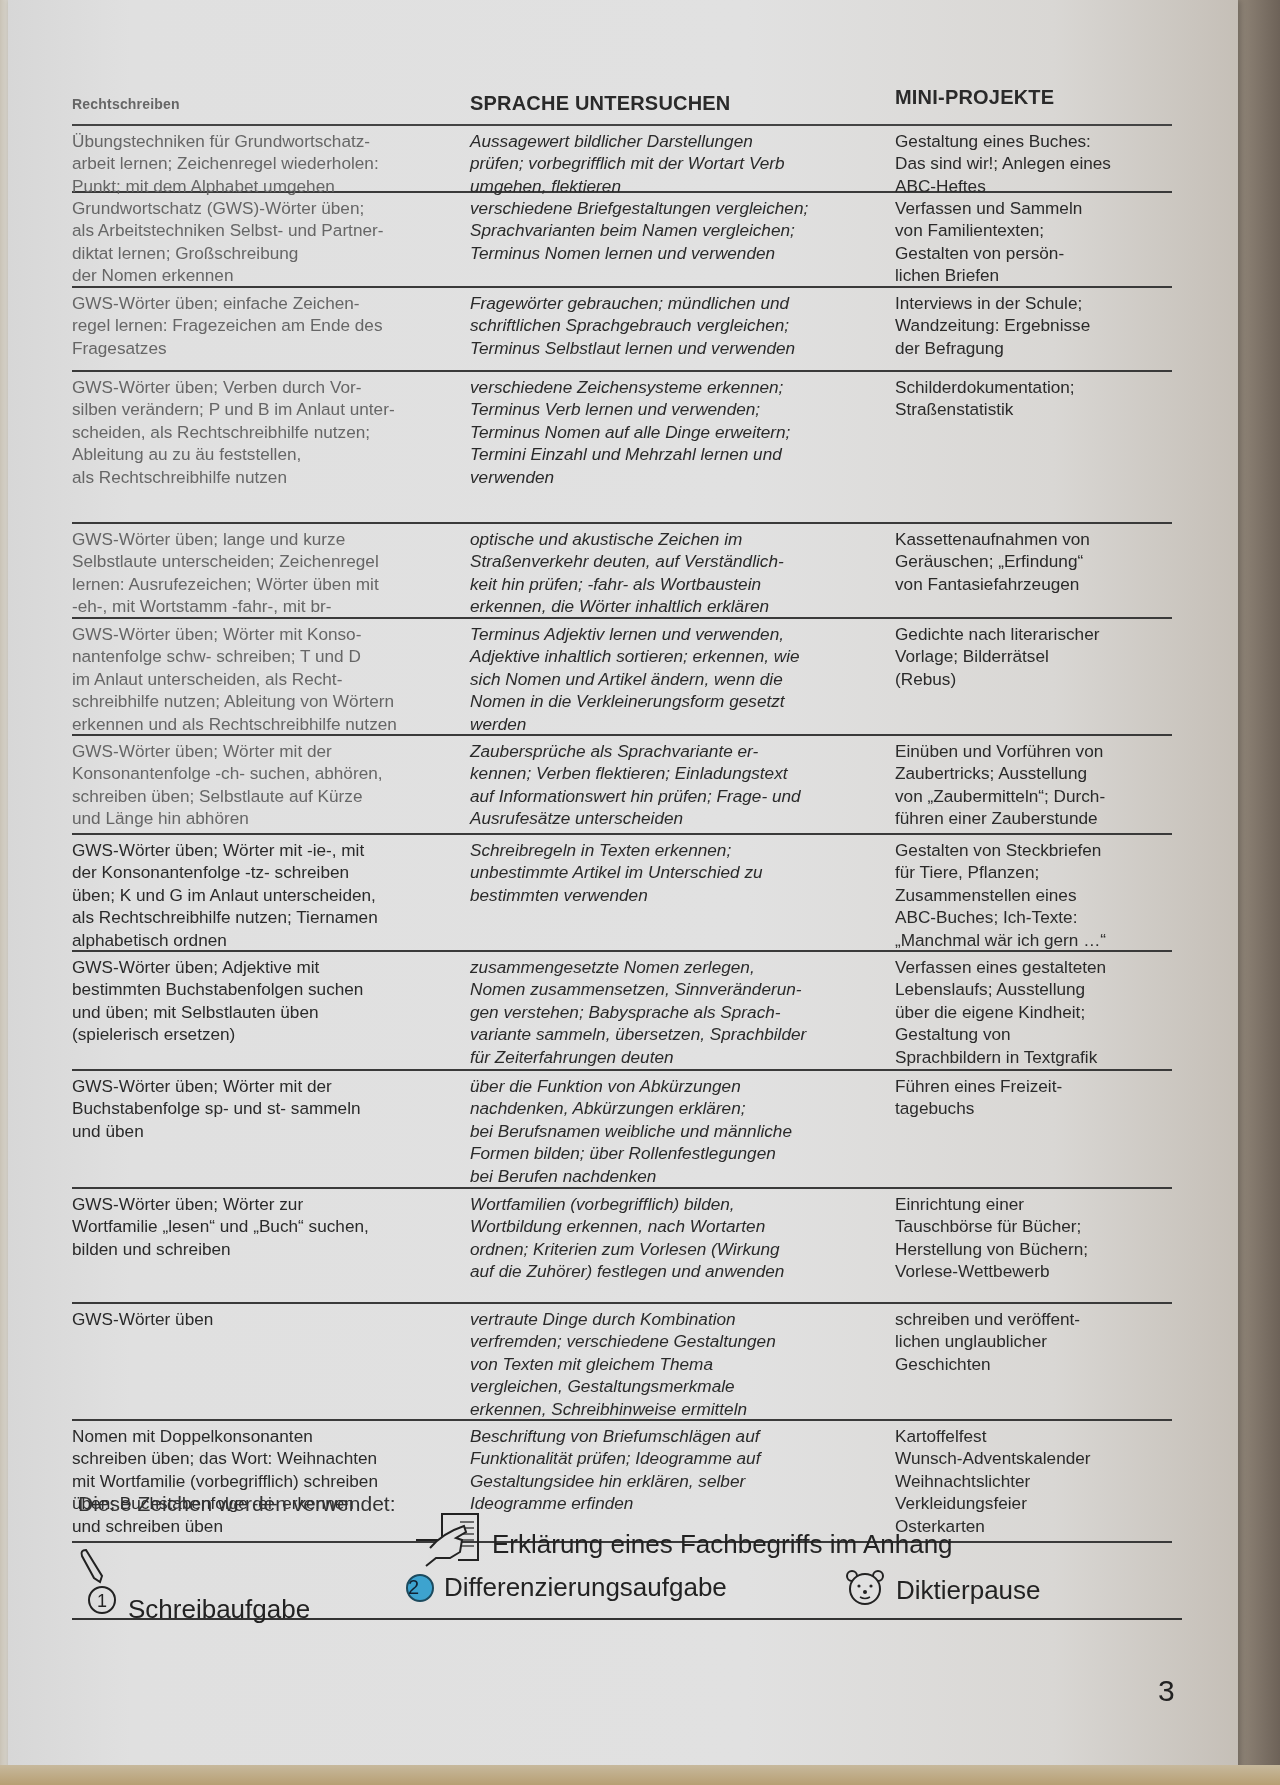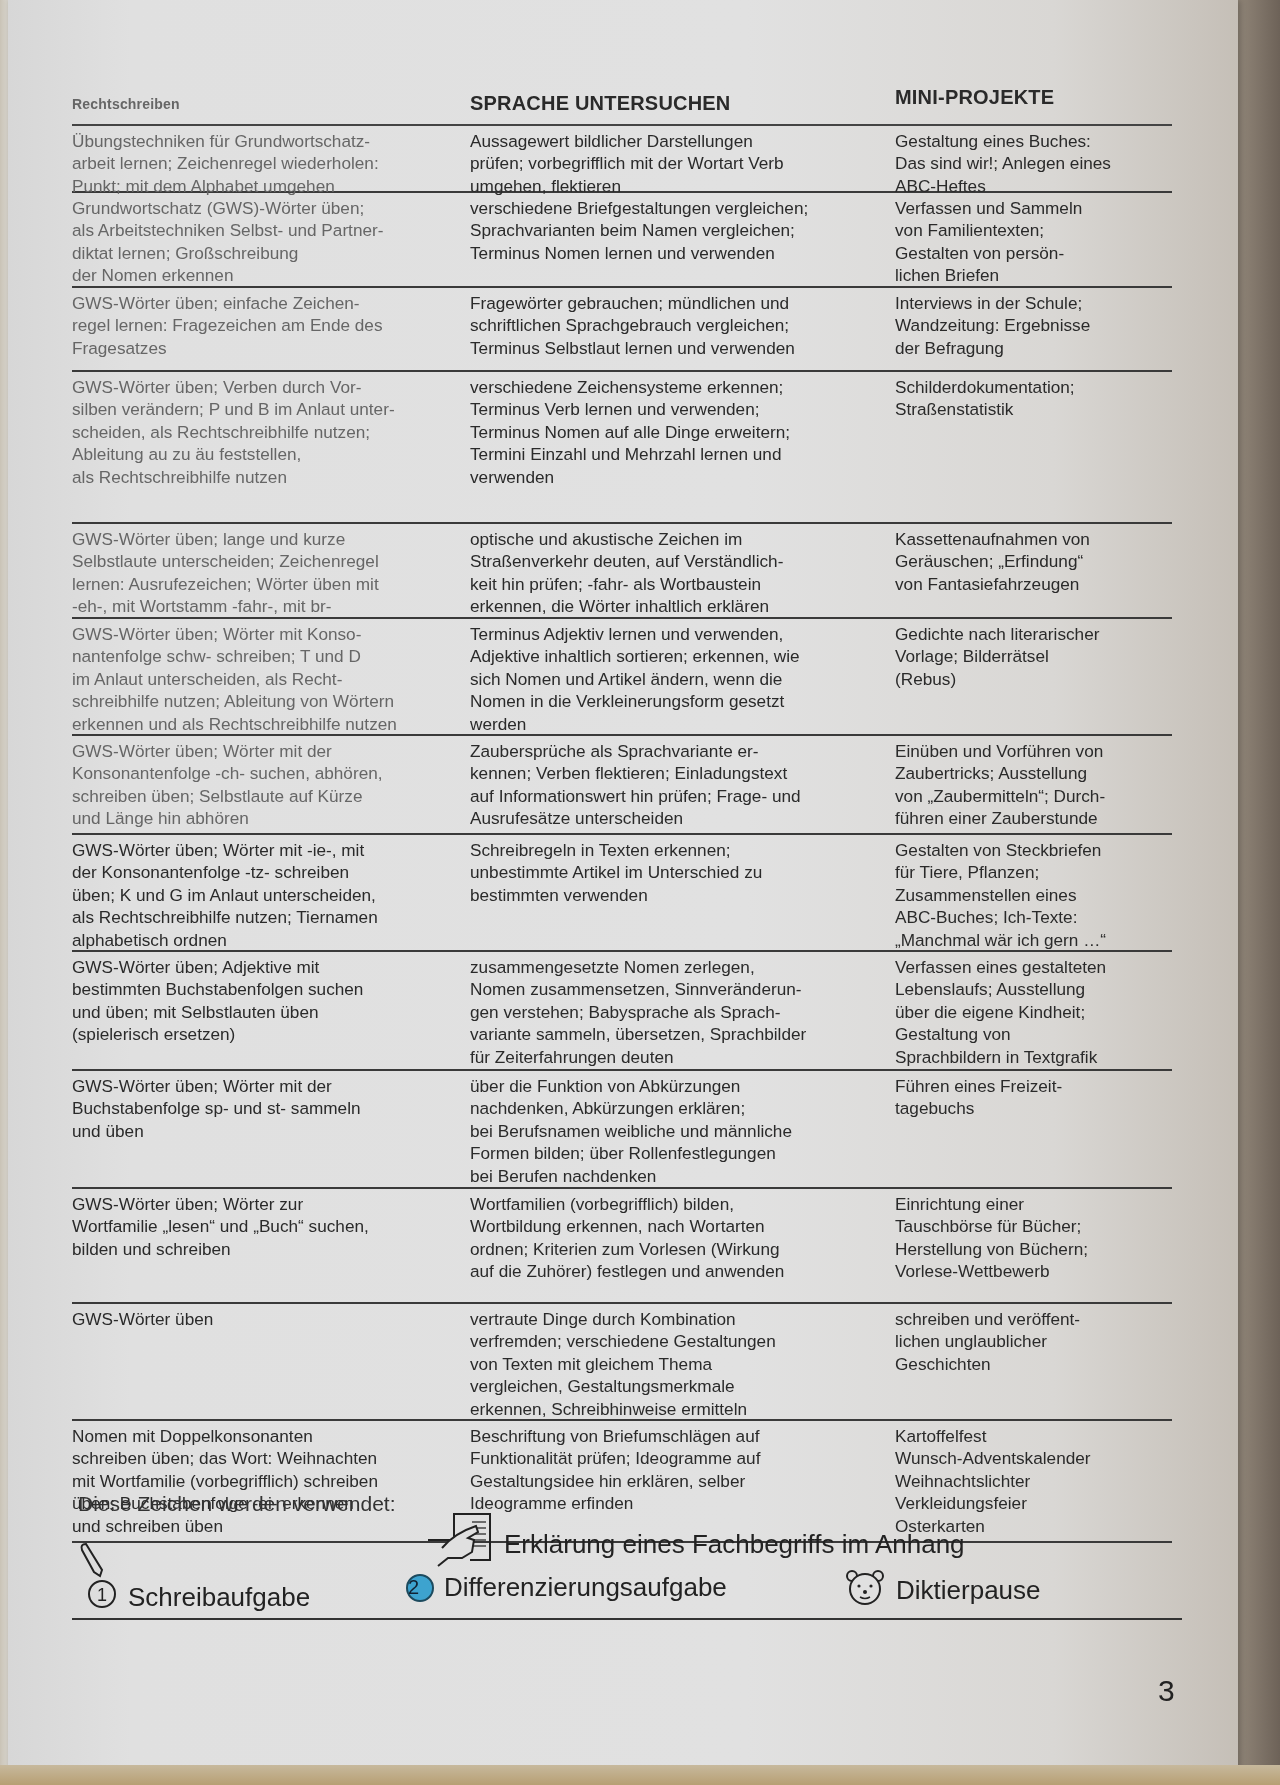--- a/index.html
+++ b/index.html
@@ -21,21 +21,21 @@
   }
   .table { position: absolute; left: 64px; top: 84px; width: 1100px; }
   .head-row { position: relative; height: 40px; border-bottom: 2px solid #444; }
   .head-row span { position: absolute; top: 4px; font-weight: bold; font-size: 20px; color: #2a2a2a; letter-spacing: 0.2px; }
   .head-row .h1 { left: 0; top: 12px; font-size: 14px; color: #666; }
   .head-row .h2 { left: 398px; top: 8px; }
   .head-row .h3 { left: 823px; top: 2px; }
   .row { position: relative; border-bottom: 2px solid #3a3a3a; box-sizing: border-box; }
   .cell { position: absolute; top: 4px; font-size: 17.2px; line-height: 22.4px; white-space: pre-line; color: #2a2a2a; }
   .c1 { left: 0; width: 390px; }
-  .c2 { left: 398px; width: 420px; }
+  .c2 { left: 398px; width: 420px; font-style: italic; }
   .c3 { left: 823px; width: 270px; }
   .faded { color: #666; }
   .legend { position: absolute; left: 64px; top: 1490px; width: 1110px; height: 128px; border-bottom: 2px solid #333; }
   .legend .intro { position: absolute; left: 6px; top: 2px; font-size: 21px; color: #333; }
   .legend .item { position: absolute; font-size: 26px; color: #222; display: flex; align-items: center; }
   .legend .ico { display: inline-block; margin-right: 10px; }
   .num-circle {
     width: 28px; height: 28px; border-radius: 50%; border: 2px solid #222;
     display: inline-flex; align-items: center; justify-content: center;
     font-size: 20px; box-sizing: border-box;
@@ -227,21 +227,21 @@
 Wunsch-Adventskalender
 Weihnachtslichter
 Verkleidungsfeier
 Osterkarten</div>
     </div>
   </div>
 
   <div class="legend">
     <div class="intro">Diese Zeichen werden verwendet:</div>
 
-    <div class="item" style="left:352px; top:20px;">
+    <div class="item" style="left:340px; top:20px;">
       <span class="ico">
         <svg width="70" height="62" viewBox="0 0 70 62">
           <path d="M4 30 L30 30 L30 4 L66 4 L66 50 L46 50" fill="none" stroke="#222" stroke-width="2"></path>
           <path d="M30 4 L30 30" stroke="#222" stroke-width="2"></path>
           <line x1="48" y1="12" x2="62" y2="12" stroke="#444" stroke-width="1.5"></line>
           <line x1="48" y1="18" x2="62" y2="18" stroke="#444" stroke-width="1.5"></line>
           <line x1="48" y1="24" x2="62" y2="24" stroke="#444" stroke-width="1.5"></line>
           <line x1="48" y1="30" x2="62" y2="30" stroke="#444" stroke-width="1.5"></line>
           <line x1="48" y1="36" x2="62" y2="36" stroke="#444" stroke-width="1.5"></line>
           <path d="M18 38 C28 26 40 20 52 16 L54 22 L44 28 L50 30 L48 42 L38 48 L24 48 L14 56" fill="#e0e0e0" stroke="#222" stroke-width="2"></path>
@@ -251,21 +251,21 @@
     </div>
 
     <div class="item" style="left:6px; top:50px;">
       <span class="ico" style="position:relative; width:40px; height:70px;">
         <svg width="40" height="70" viewBox="0 0 40 70" style="position:absolute;left:0;top:0;">
           <path d="M4 8 Q2 2 8 2 L24 28 L22 34 L16 30 Z" fill="none" stroke="#222" stroke-width="2"></path>
           <circle cx="24" cy="52" r="13" fill="none" stroke="#222" stroke-width="2"></circle>
           <text x="24" y="59" font-size="18" text-anchor="middle" fill="#222" font-family="Liberation Sans, sans-serif">1</text>
         </svg>
       </span>
-      <span style="margin-top:42px">Schreibaufgabe</span>
+      <span style="margin-top:54px">Schreibaufgabe</span>
     </div>
 
     <div class="item" style="left:334px; top:82px;">
       <span class="ico num-circle blue">2</span>
       <span>Differenzierungsaufgabe</span>
     </div>
 
     <div class="item" style="left:772px; top:78px;">
       <span class="ico">
         <svg width="42" height="38" viewBox="0 0 42 38">

